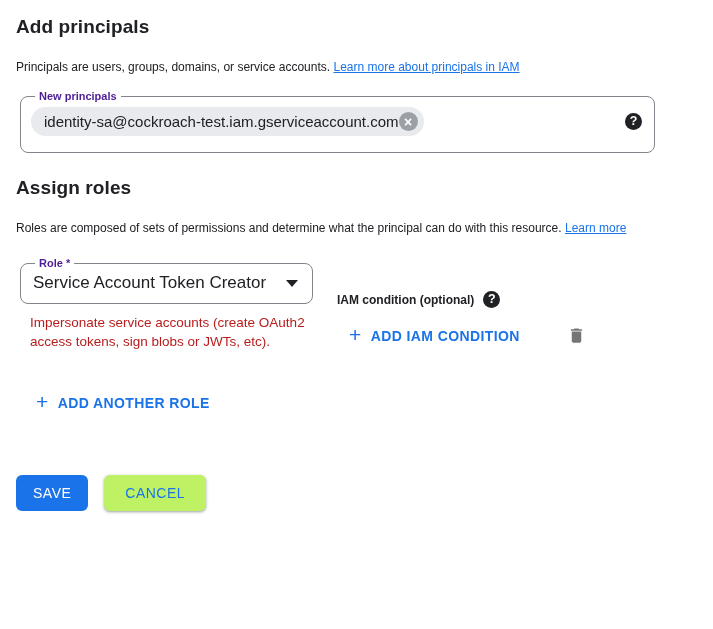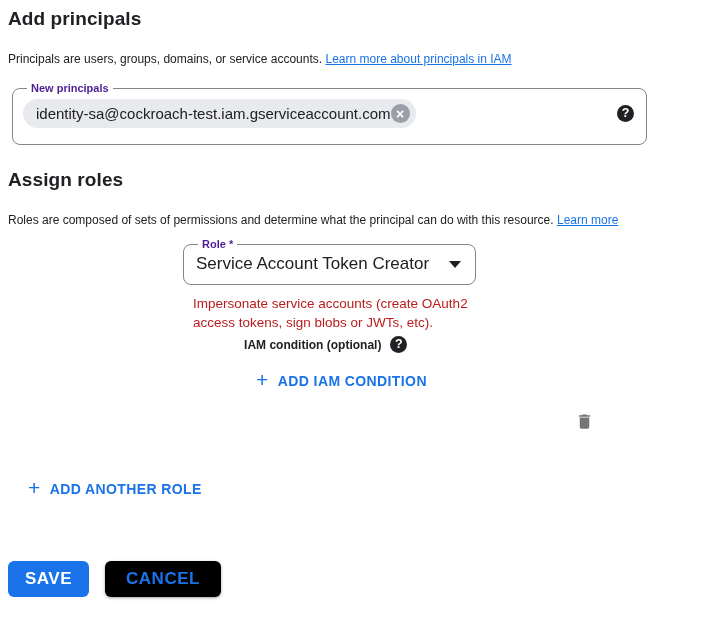--- a/index.html
+++ b/index.html
@@ -4,21 +4,21 @@
 <style>
   * { box-sizing: border-box; }
   html, body { margin: 0; padding: 0; }
   body {
     width: 713px; height: 629px;
     background: #ffffff;
     font-family: "Liberation Sans", sans-serif;
     color: #202124;
     overflow: hidden;
   }
-  .page { padding: 8px; width: 659px; height: 629px; }
+  .page { padding: 16px; width: 659px; height: 629px; }
 
   .section-title {
     font-size: 19px; font-weight: 700; color: #202124;
     margin: 0 0 17px 0; letter-spacing: 0.1px;
   }
   .desc {
     font-size: 12px; line-height: 25px; color: #202124; margin: 0;
   }
   .desc-1 { max-width: 652px; }
   .desc-2 { max-width: 620px; }
@@ -53,21 +53,21 @@
     background: #202124; color: #ffffff;
     display: inline-flex; align-items: center; justify-content: center;
     font-size: 12.5px; font-weight: 700; line-height: 1;
     cursor: pointer; flex: 0 0 auto;
   }
   .principals-row .help-badge { margin-top: 6px; }
 
   .assign-title { margin-top: 24px; }
 
   
-  .role-row { display: flex; align-items: center; margin-top: 4px; flex-direction: column; }
+  .role-row { display: flex; align-items: flex-end; margin-top: 15px; }
   .role-col { width: 297px; margin-left: 4px; flex: 0 0 auto; }
   fieldset.role-box {
     margin: 0; width: 293px; height: 48px;
     border: 1px solid #80868b; border-radius: 8px;
     padding: 0 10px 0 10px;
   }
   .role-value-row {
     display: flex; align-items: center; justify-content: space-between;
     padding: 3px 4px 0 2px; cursor: pointer;
   }
@@ -97,29 +97,29 @@
 
   .trash-col { margin-left: auto; margin-right: 55px; padding-top: 13px; }
   .trash-btn { background: none; border: none; cursor: pointer; padding: 2px; }
 
   .add-role-row { margin-top: 36px; margin-left: 12px; }
 
   
   .btn-row { display: flex; align-items: center; margin-top: 57px; }
   .btn {
     height: 36px; border-radius: 6px; font-family: "Liberation Sans", sans-serif;
-    font-size: 17px; font-weight: 700; letter-spacing: 0.5px;
+    font-size: 14px; font-weight: 400; letter-spacing: 0.5px;
     display: inline-flex; align-items: center; justify-content: center;
     cursor: pointer;
   }
   .btn-primary {
     background: #1a73e8; color: #ffffff; border: none; padding: 0 17px;
   }
   .btn-secondary {
-    background: #000000; color: #1a73e8; border: none; padding: 0 21px;
+    background: #bef264; color: #1a73e8; border: none; padding: 0 21px;
     margin-left: 16px;
     box-shadow: 0 1px 2px rgba(60,64,67,0.3), 0 1px 3px 1px rgba(60,64,67,0.15);
   }
 </style>
 </head>
 <body>
 
 <div class="page">
 
   <h1 class="section-title">Add principals</h1>

